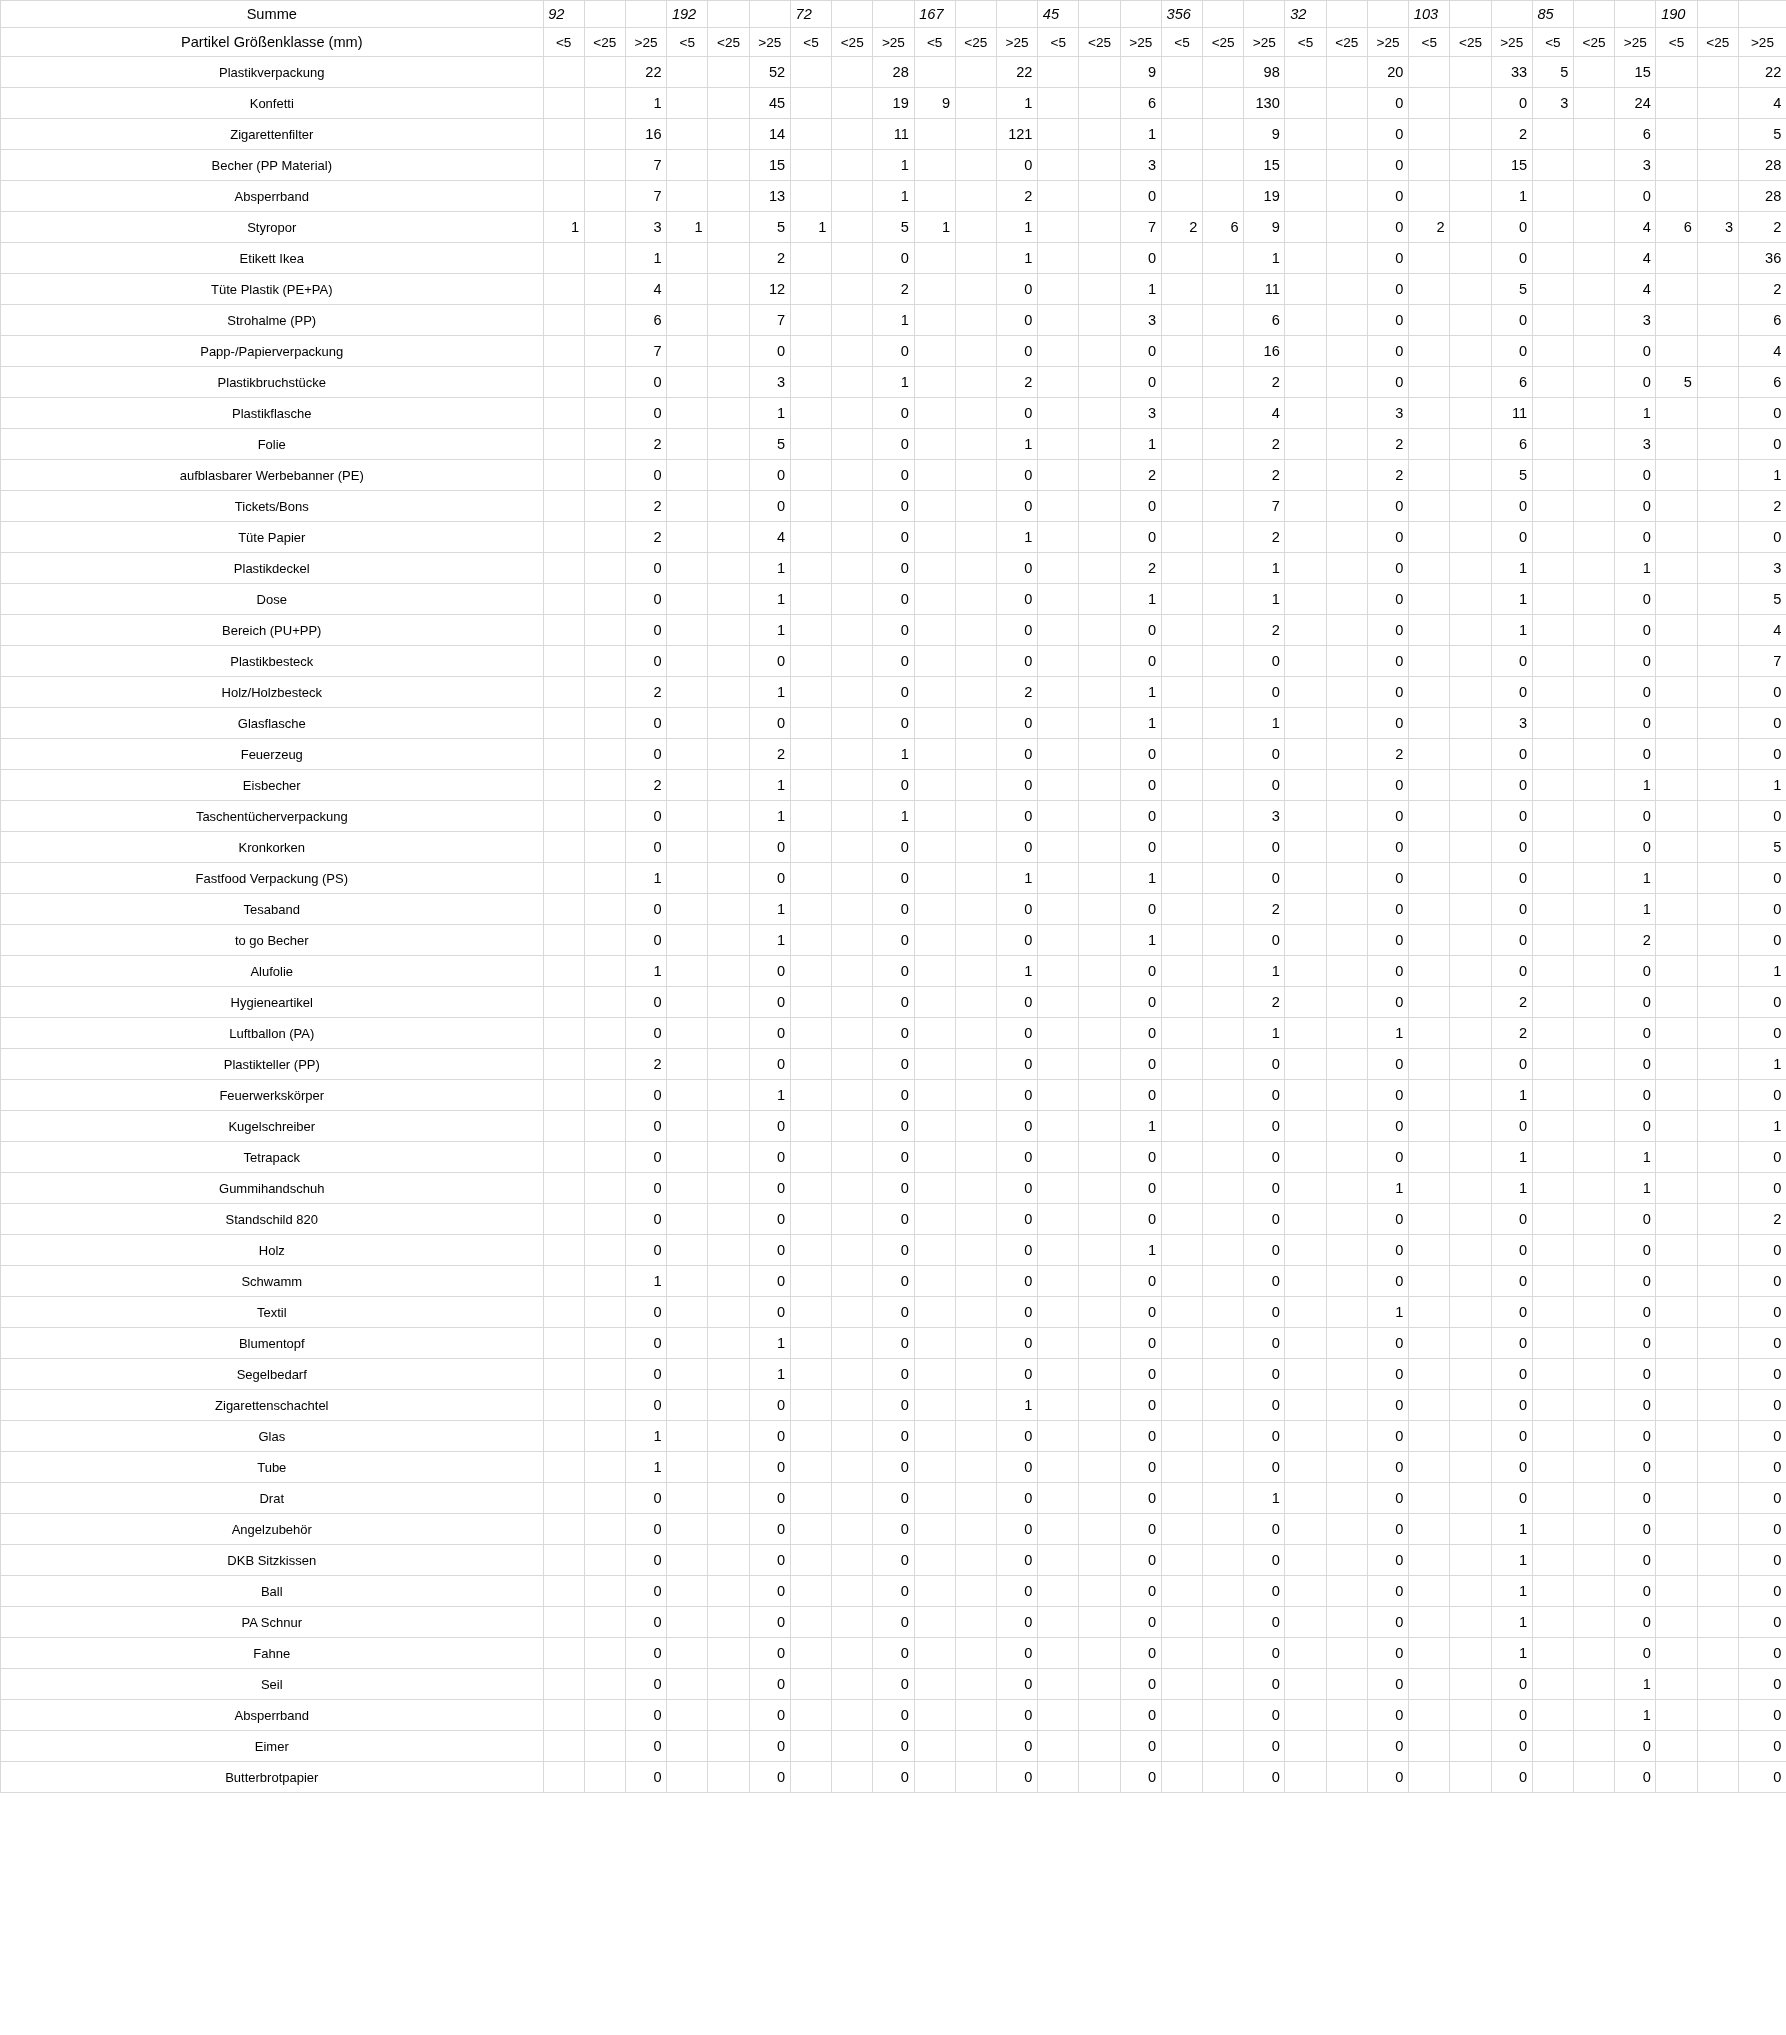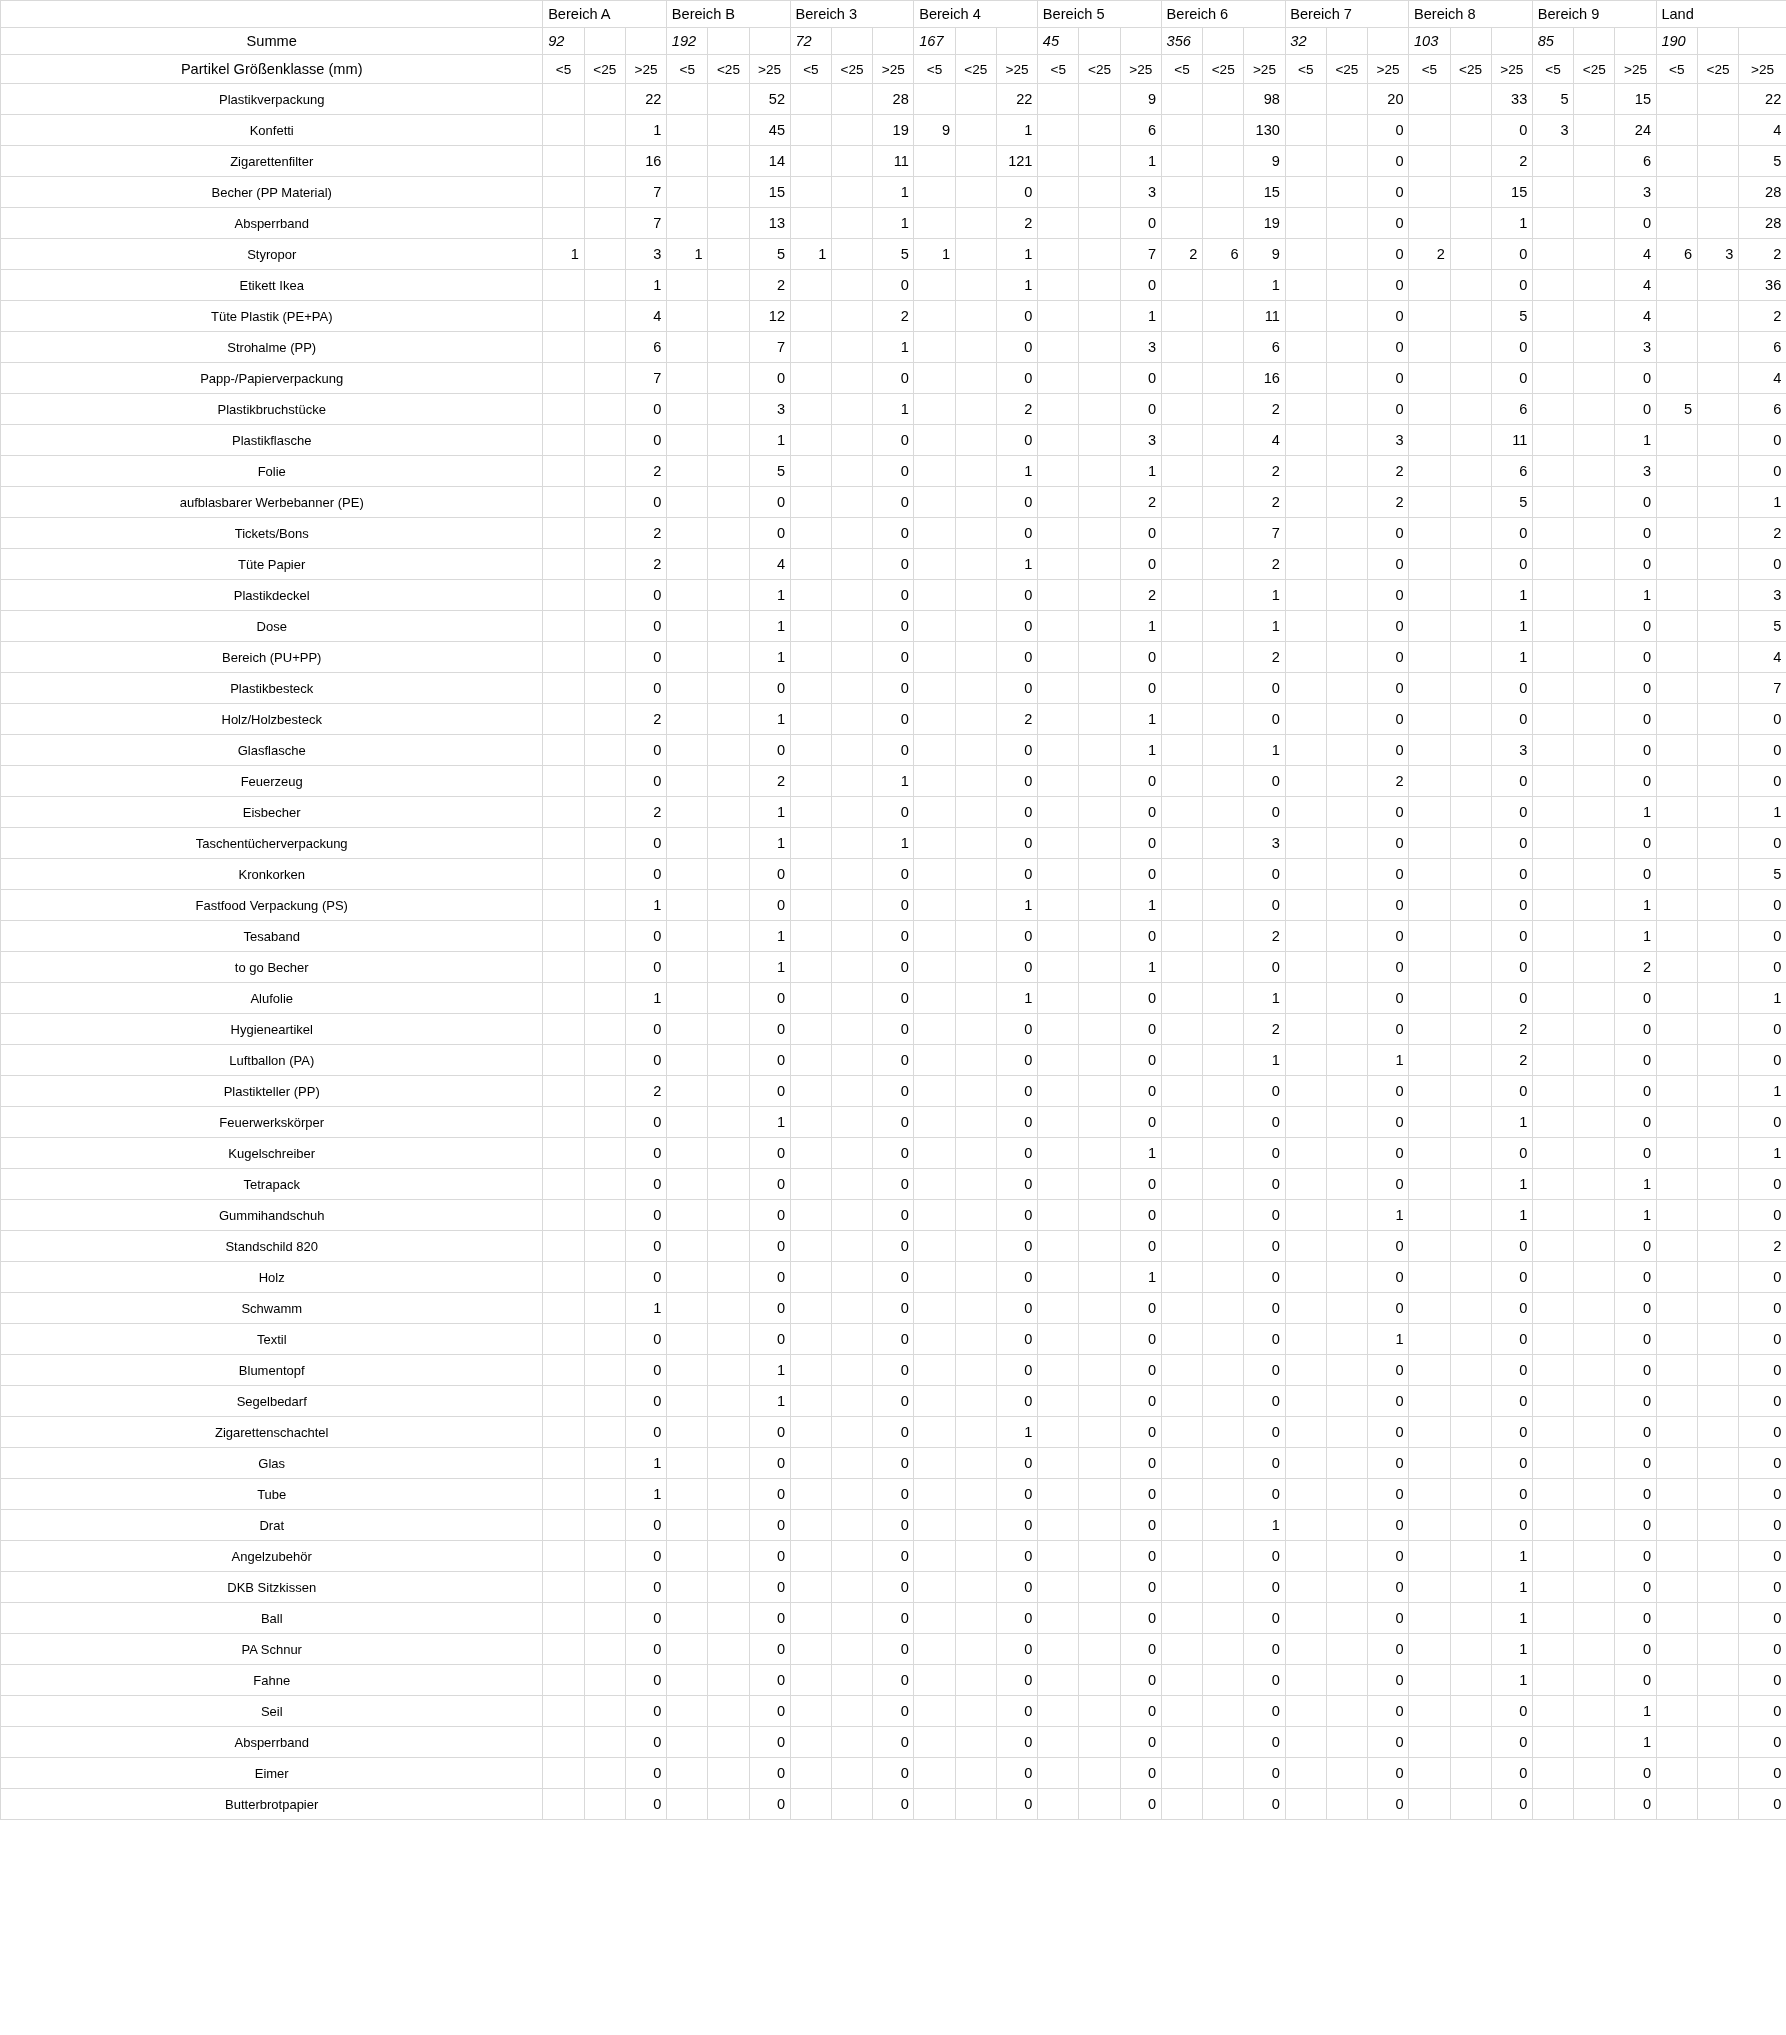--- a/index.html
+++ b/index.html
@@ -117,33 +117,20 @@
         <col class="c-val">
         <col class="c-val">
         <col class="c-val">
         <col class="c-val">
         <col class="c-val">
         <col class="c-val">
         <col class="c-val">
         <col class="c-last">
       </colgroup>
     <thead>
-      <tr class="hdr-bereich" id="row-bereich">
-          <td class="blank-top"></td>
-          <td colspan="3" class="bereich">Bereich A</td>
-          <td colspan="3" class="bereich">Bereich B</td>
-          <td colspan="3" class="bereich">Bereich 3</td>
-          <td colspan="3" class="bereich">Bereich 4</td>
-          <td colspan="3" class="bereich">Bereich 5</td>
-          <td colspan="3" class="bereich">Bereich 6</td>
-          <td colspan="3" class="bereich">Bereich 7</td>
-          <td colspan="3" class="bereich">Bereich 8</td>
-          <td colspan="3" class="bereich">Bereich 9</td>
-          <td colspan="3" class="bereich">Land</td>
-        </tr>
       <tr class="hdr-summe" id="row-summe">
           <td class="rowhead-right">Summe</td>
           <td class="sumcell">92</td>
           <td class="sumblank"></td>
           <td class="sumblank"></td>
           <td class="sumcell">192</td>
           <td class="sumblank"></td>
           <td class="sumblank"></td>
           <td class="sumcell">72</td>
           <td class="sumblank"></td>

